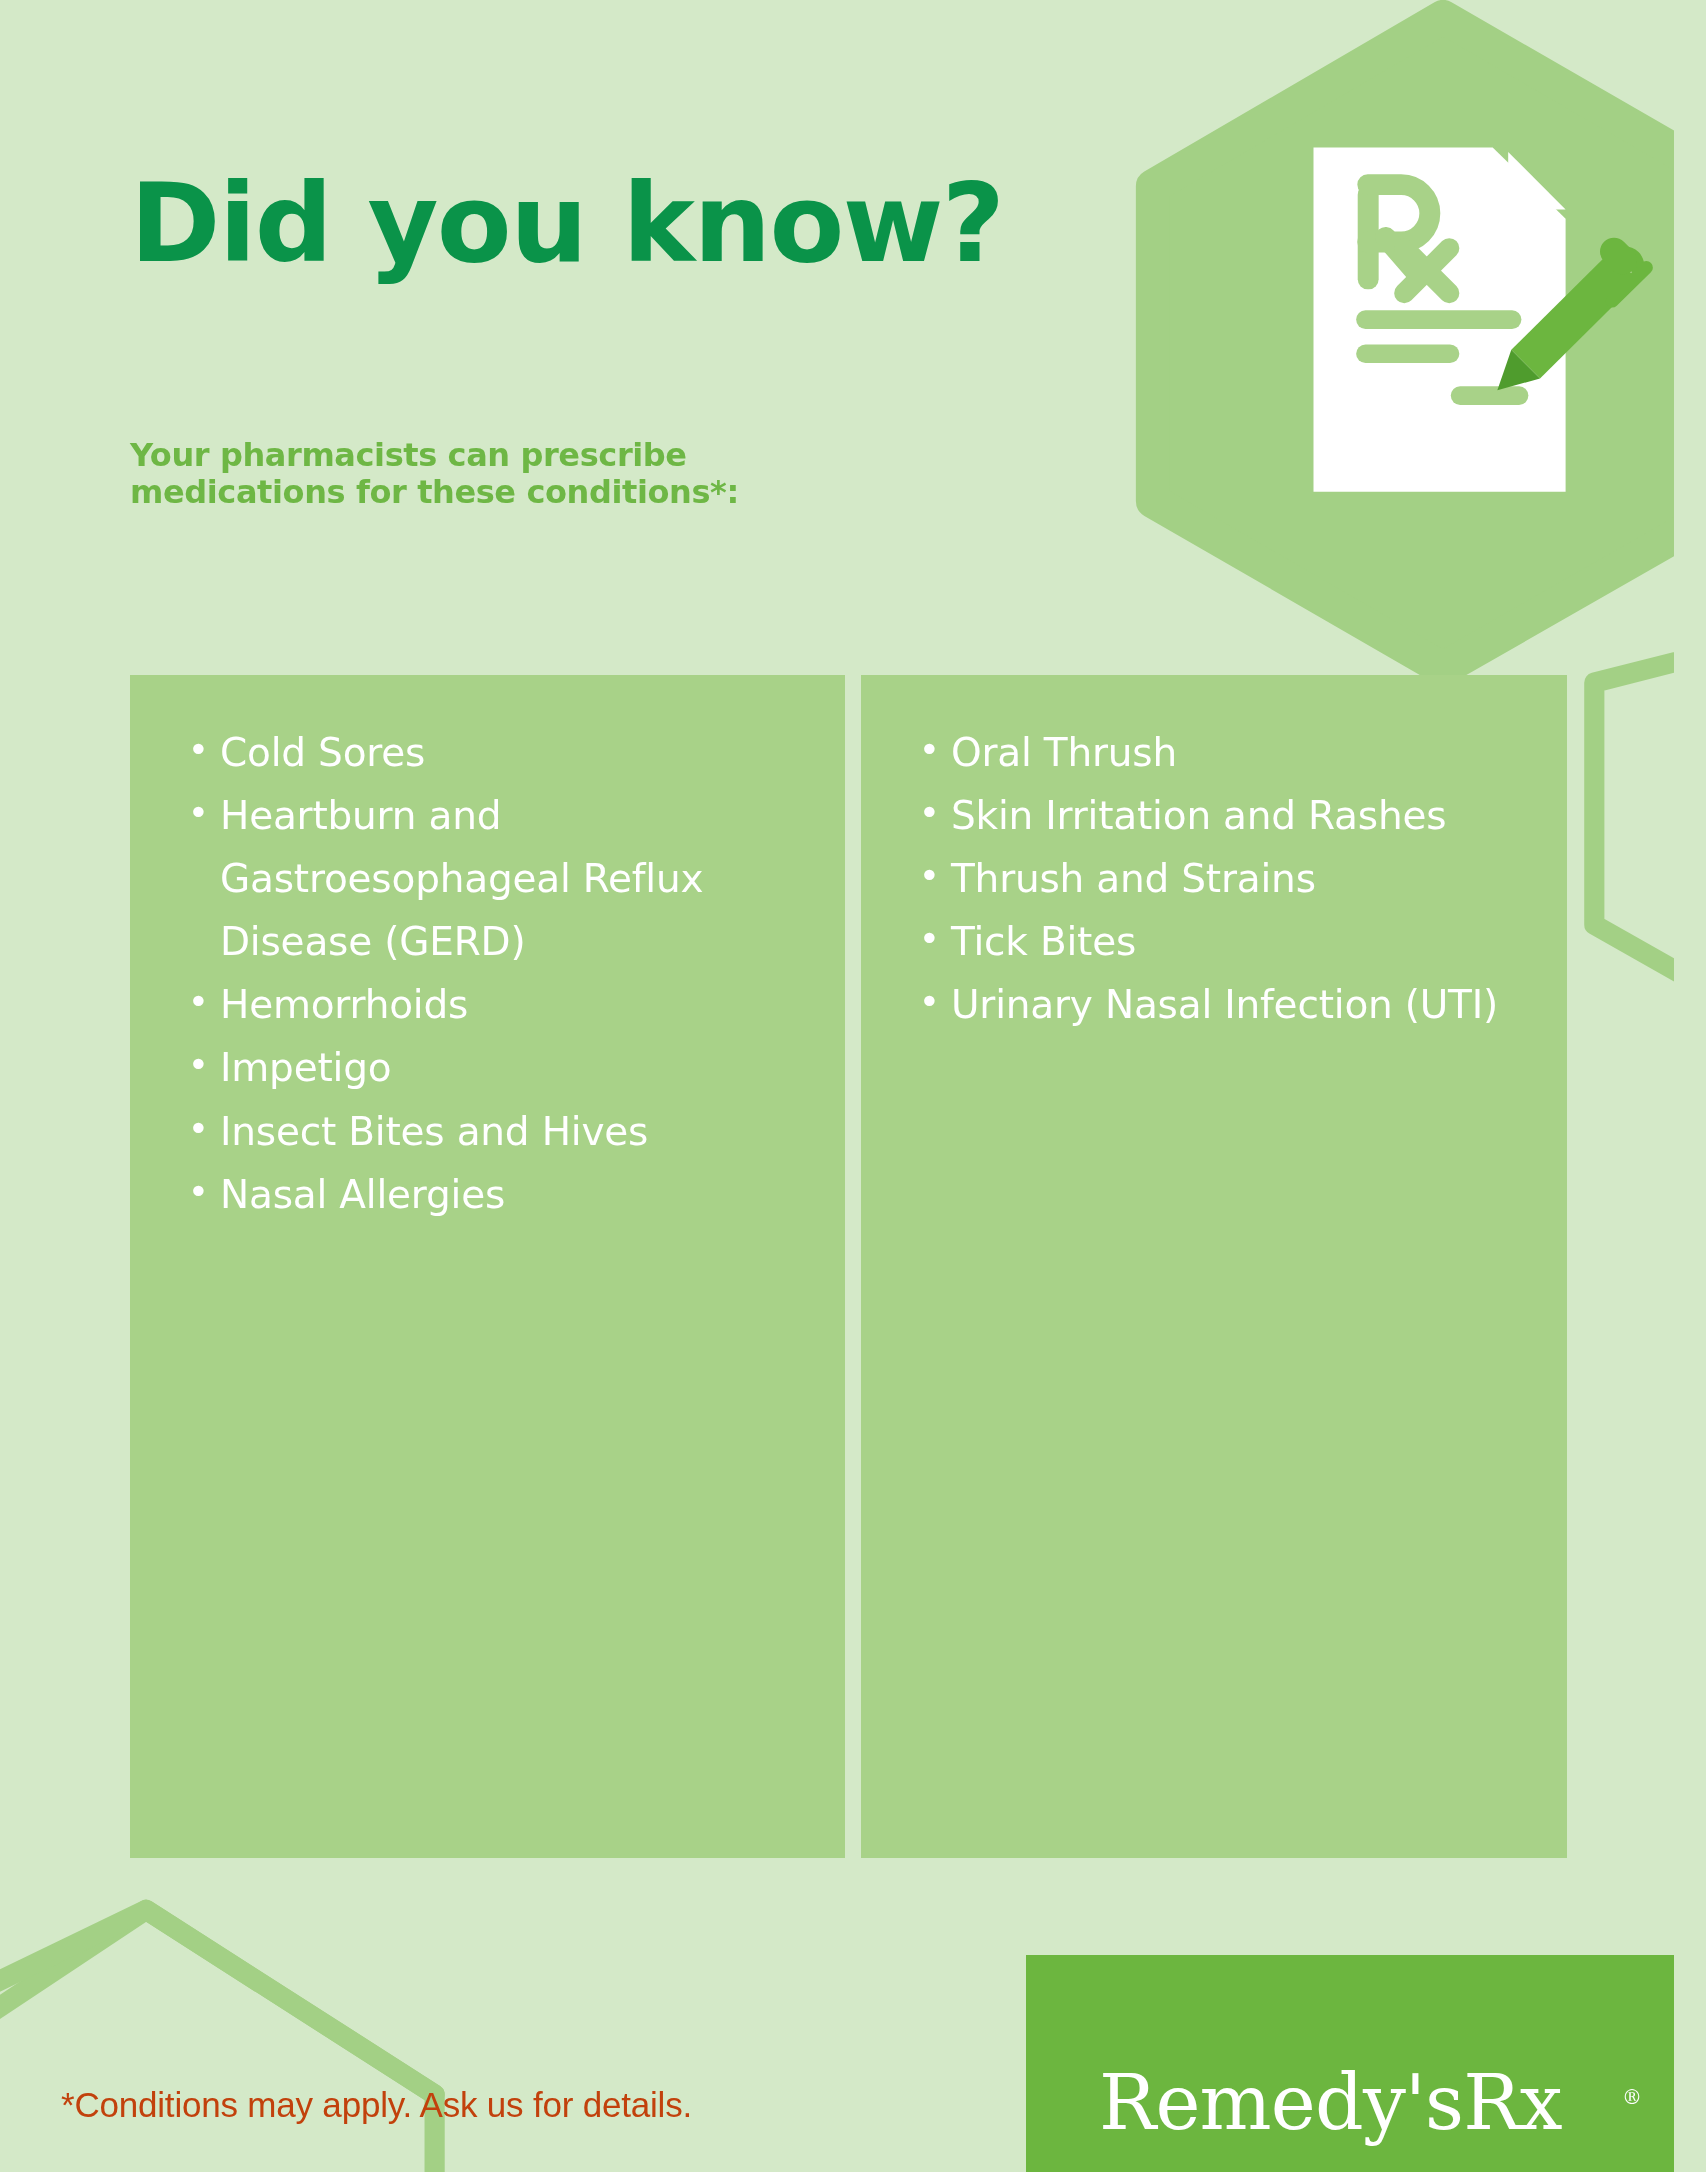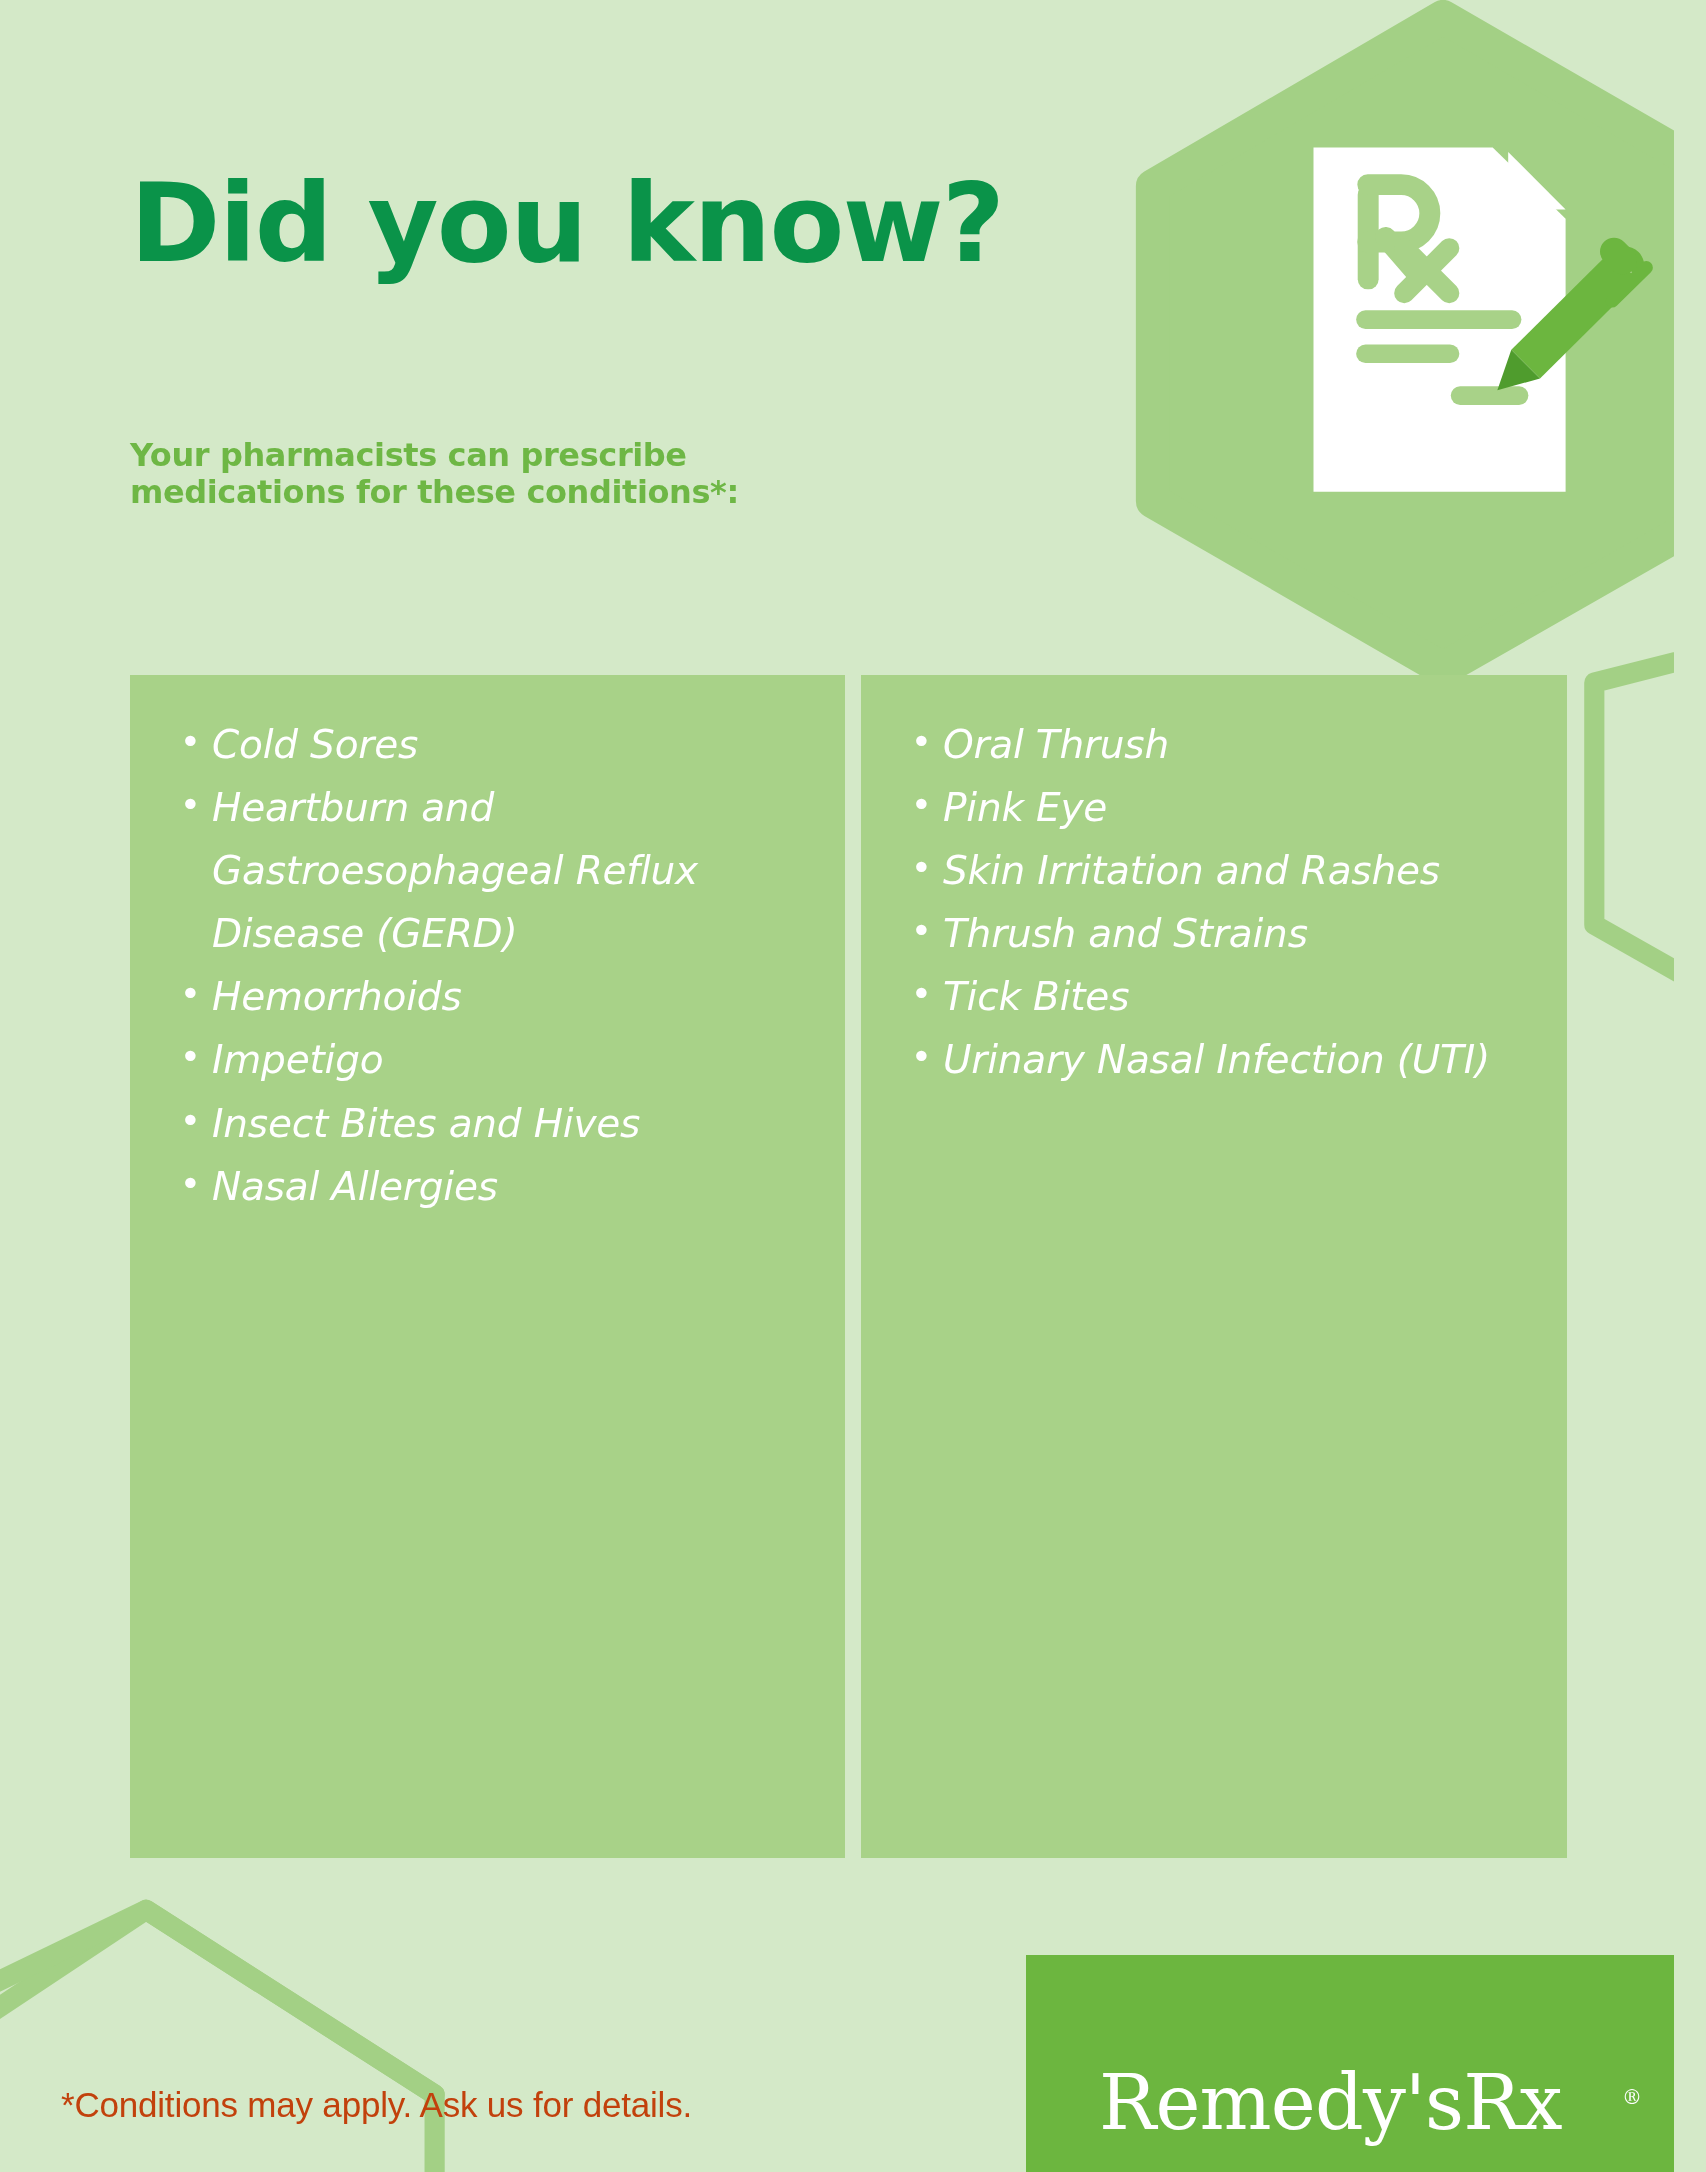--- a/index.html
+++ b/index.html
@@ -61,23 +61,22 @@
     position:absolute;
     top:675px;
     height:1183px;
     background:#a8d288;
   }
   #panel-left  { left:130px;  width:715px; }
   #panel-right { left:861px; width:706px; }
 
   .cond-list {
     list-style:none;
-    margin:8px;
+    margin:16px;
     padding:29.5px 23px 0 37px;
-    font-style:italic;
   }
   .cond-item {
     position:relative;
     display:block;
     color:#ffffff;
     font-family:"DejaVu Sans", sans-serif;
     font-size:39px;
     font-weight:400;
     line-height:1.62;
     padding-left:37px;
@@ -197,21 +196,20 @@
       <li class="cond-item">Hemorrhoids</li>
       <li class="cond-item">Impetigo</li>
       <li class="cond-item">Insect Bites and Hives</li>
       <li class="cond-item">Nasal Allergies</li>
     </ul>
   </div>
 
   <div class="panel" id="panel-right">
     <ul class="cond-list">
       <li class="cond-item">Oral Thrush</li>
-      <li class="cond-item">Pink Eye</li>
       <li class="cond-item">Skin Irritation and Rashes</li>
       <li class="cond-item">Thrush and Strains</li>
       <li class="cond-item">Tick Bites</li>
       <li class="cond-item">Urinary Nasal Infection (UTI)</li>
     </ul>
   </div>
 
   <div id="footnote">*Conditions may apply. Ask us for details.</div>
 
   <div id="brand-block">

